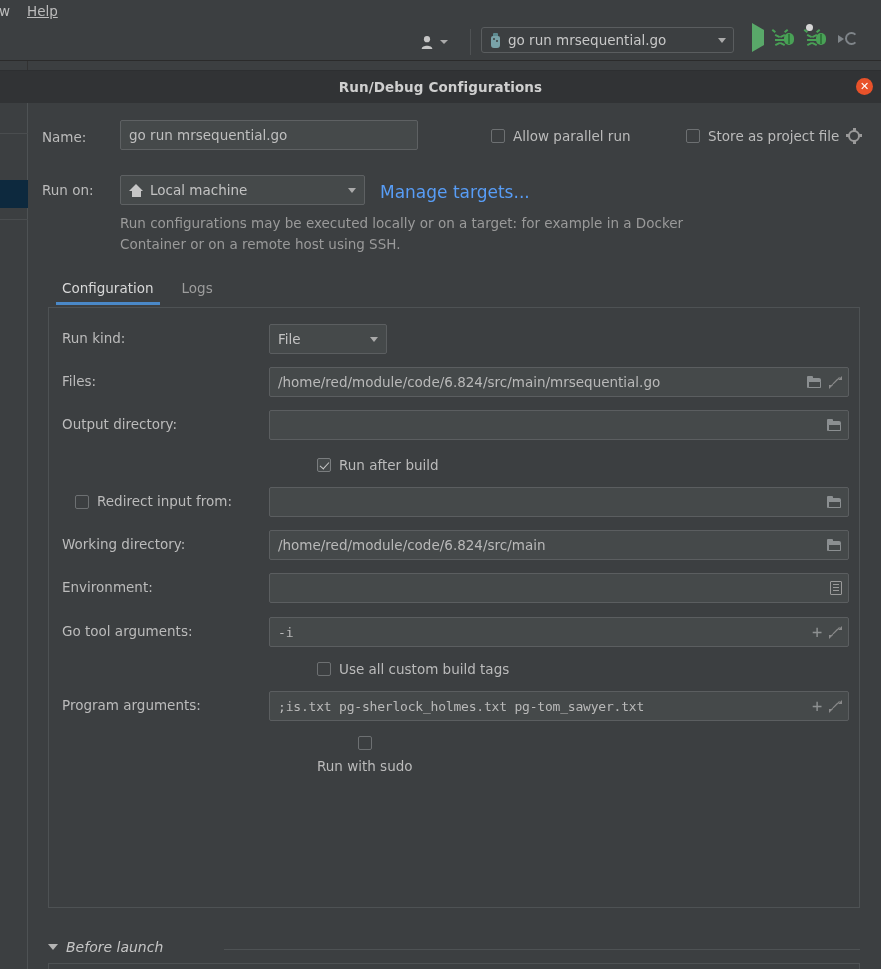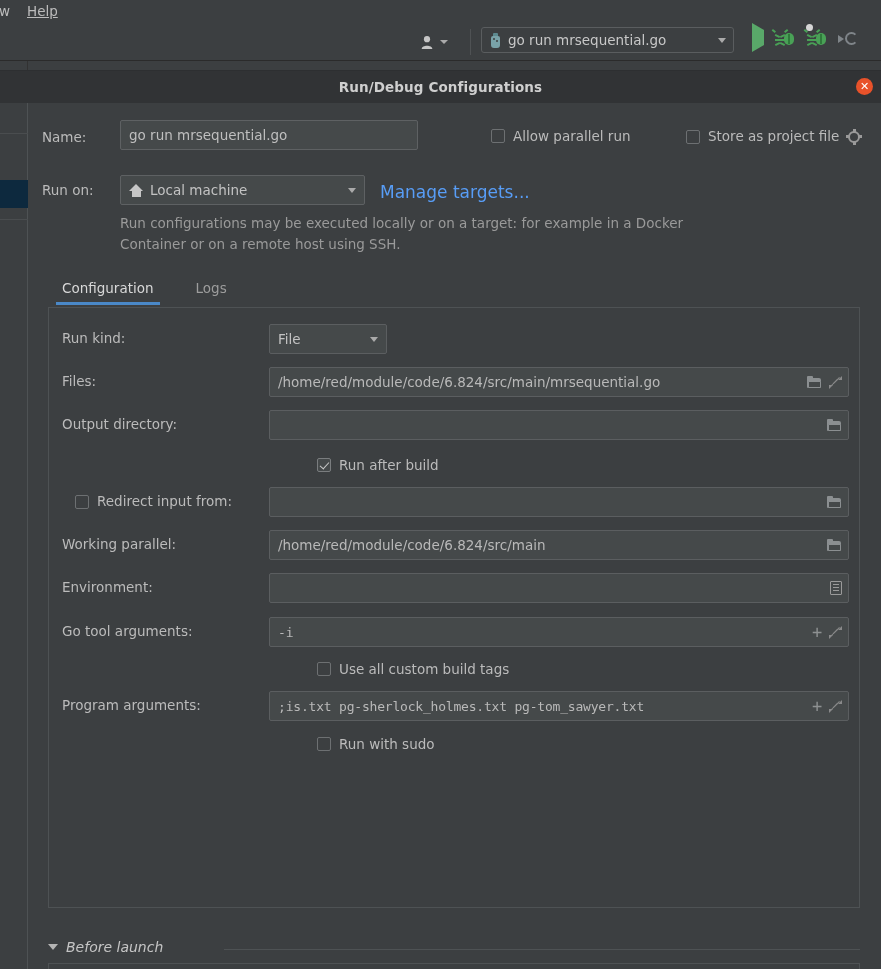--- a/index.html
+++ b/index.html
@@ -206,21 +206,21 @@
   .combo-arrow { margin-left: auto; }
 
   .link { color: #589df6; font-size: 17px; }
 
   .helptext {
     position: absolute; left: 92px; top: 110px; width: 600px;
     color: #9a9a9a; font-size: 13.5px; line-height: 21px;
   }
 
   
-  .tabs { position: absolute; left: 20px; top: 172px; display: flex; gap: 14px; }
+  .tabs { position: absolute; left: 20px; top: 172px; display: flex; gap: 0px; }
   .tab {
     font-size: 13.5px; color: #9d9d9d; padding: 5px 14px 9px 14px; position: relative;
   }
   .tab.active { color: #d8d8d8; }
   .tab.active::after {
     content: ""; position: absolute; left: 8px; right: 8px; bottom: 0; height: 3px;
     background: #4a88c7;
   }
   .tabs-underline {
     position: absolute; left: 20px; top: 204px; width: 812px; height: 1px;
@@ -398,21 +398,21 @@
         </div>
         <div class="txtfield name-input">
           <span>go run mrsequential.go</span>
         </div>
 
         <div class="cbrow" style="position:absolute; left:427px; top:25px;">
           <span class="cb"></span>
           <span class="cbl">Allow parallel run</span>
         </div>
 
-        <div class="cbrow" style="position:absolute; left:622px; top:25px;align-items:flex-end;">
+        <div class="cbrow" style="position:absolute; left:622px; top:25px;">
           <span class="cb"></span>
           <span class="cbl">Store as project file</span>
           <span class="gear">
             <span class="tooth t1"></span>
               <span class="tooth t2"></span>
             <span class="tooth t3"></span>
               <span class="tooth t4"></span>
             <span class="g-outer"></span>
           </span>
         </div>
@@ -498,21 +498,21 @@
                 <span class="folder-ic">
                     <span class="tab2"></span>
                     <span class="back"></span>
                     <span class="front"></span>
                   </span>
               </span>
             </div>
           </div>
 
           <div class="frow" style="top:223px;">
-            <span class="flabel">Working parallel:</span>
+            <span class="flabel">Working directory:</span>
             <div class="fctl field" style="width:580px;">
               <span class="fval">/home/red/module/code/6.824/src/main</span>
               <span class="ficons">
                 <span class="folder-ic">
                     <span class="tab2"></span>
                     <span class="back"></span>
                     <span class="front"></span>
                   </span>
               </span>
             </div>
@@ -559,21 +559,21 @@
               <span class="ficons">
                 <span class="plus-ic">+</span>
                 <span class="expand-ic">
                     <span class="a1"></span>
                     <span class="a2"></span>
                   </span>
               </span>
             </div>
           </div>
 
-          <div class="cbrow" style="position:absolute; left:232px; top:429px;">
+          <div class="cbrow" style="position:absolute; left:232px; top:429px;flex-direction:column;">
             <span class="cb"></span>
             <span class="cbl">Run with sudo</span>
           </div>
 
 
         </div>
 
         <div class="bl-header">
           <span class="tri-down"></span>
           <span class="bl-title">Before launch</span>

